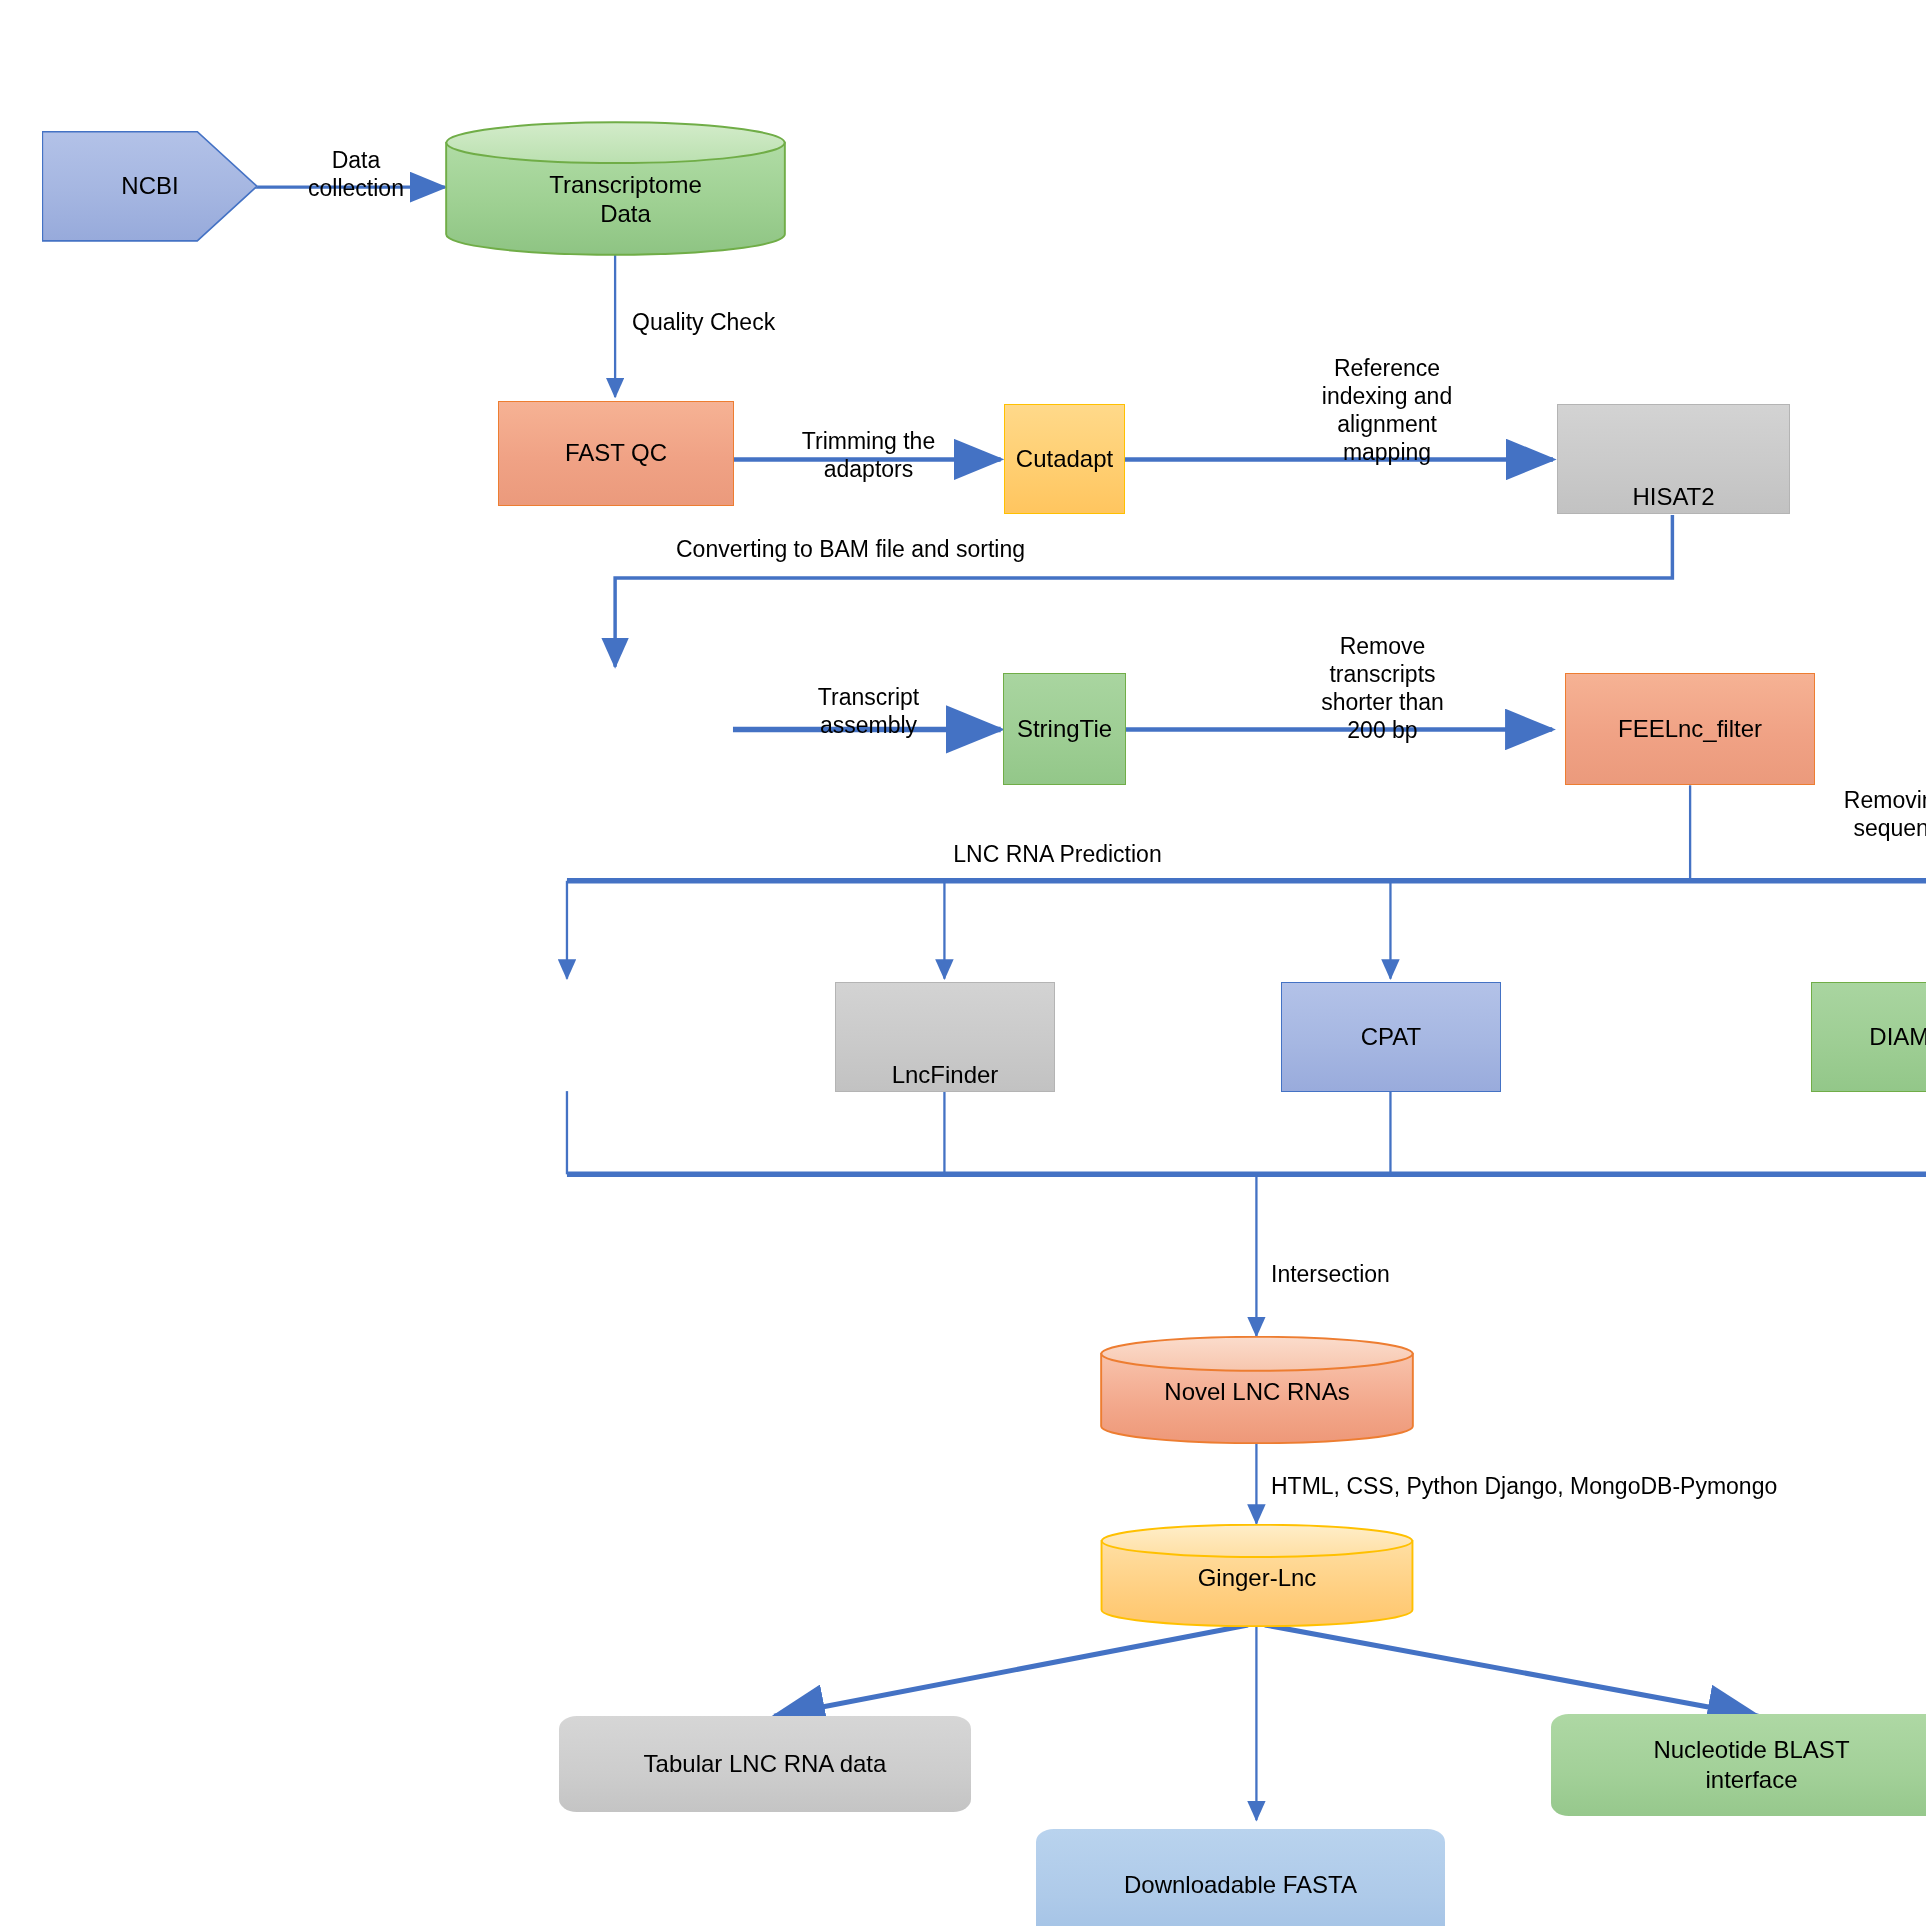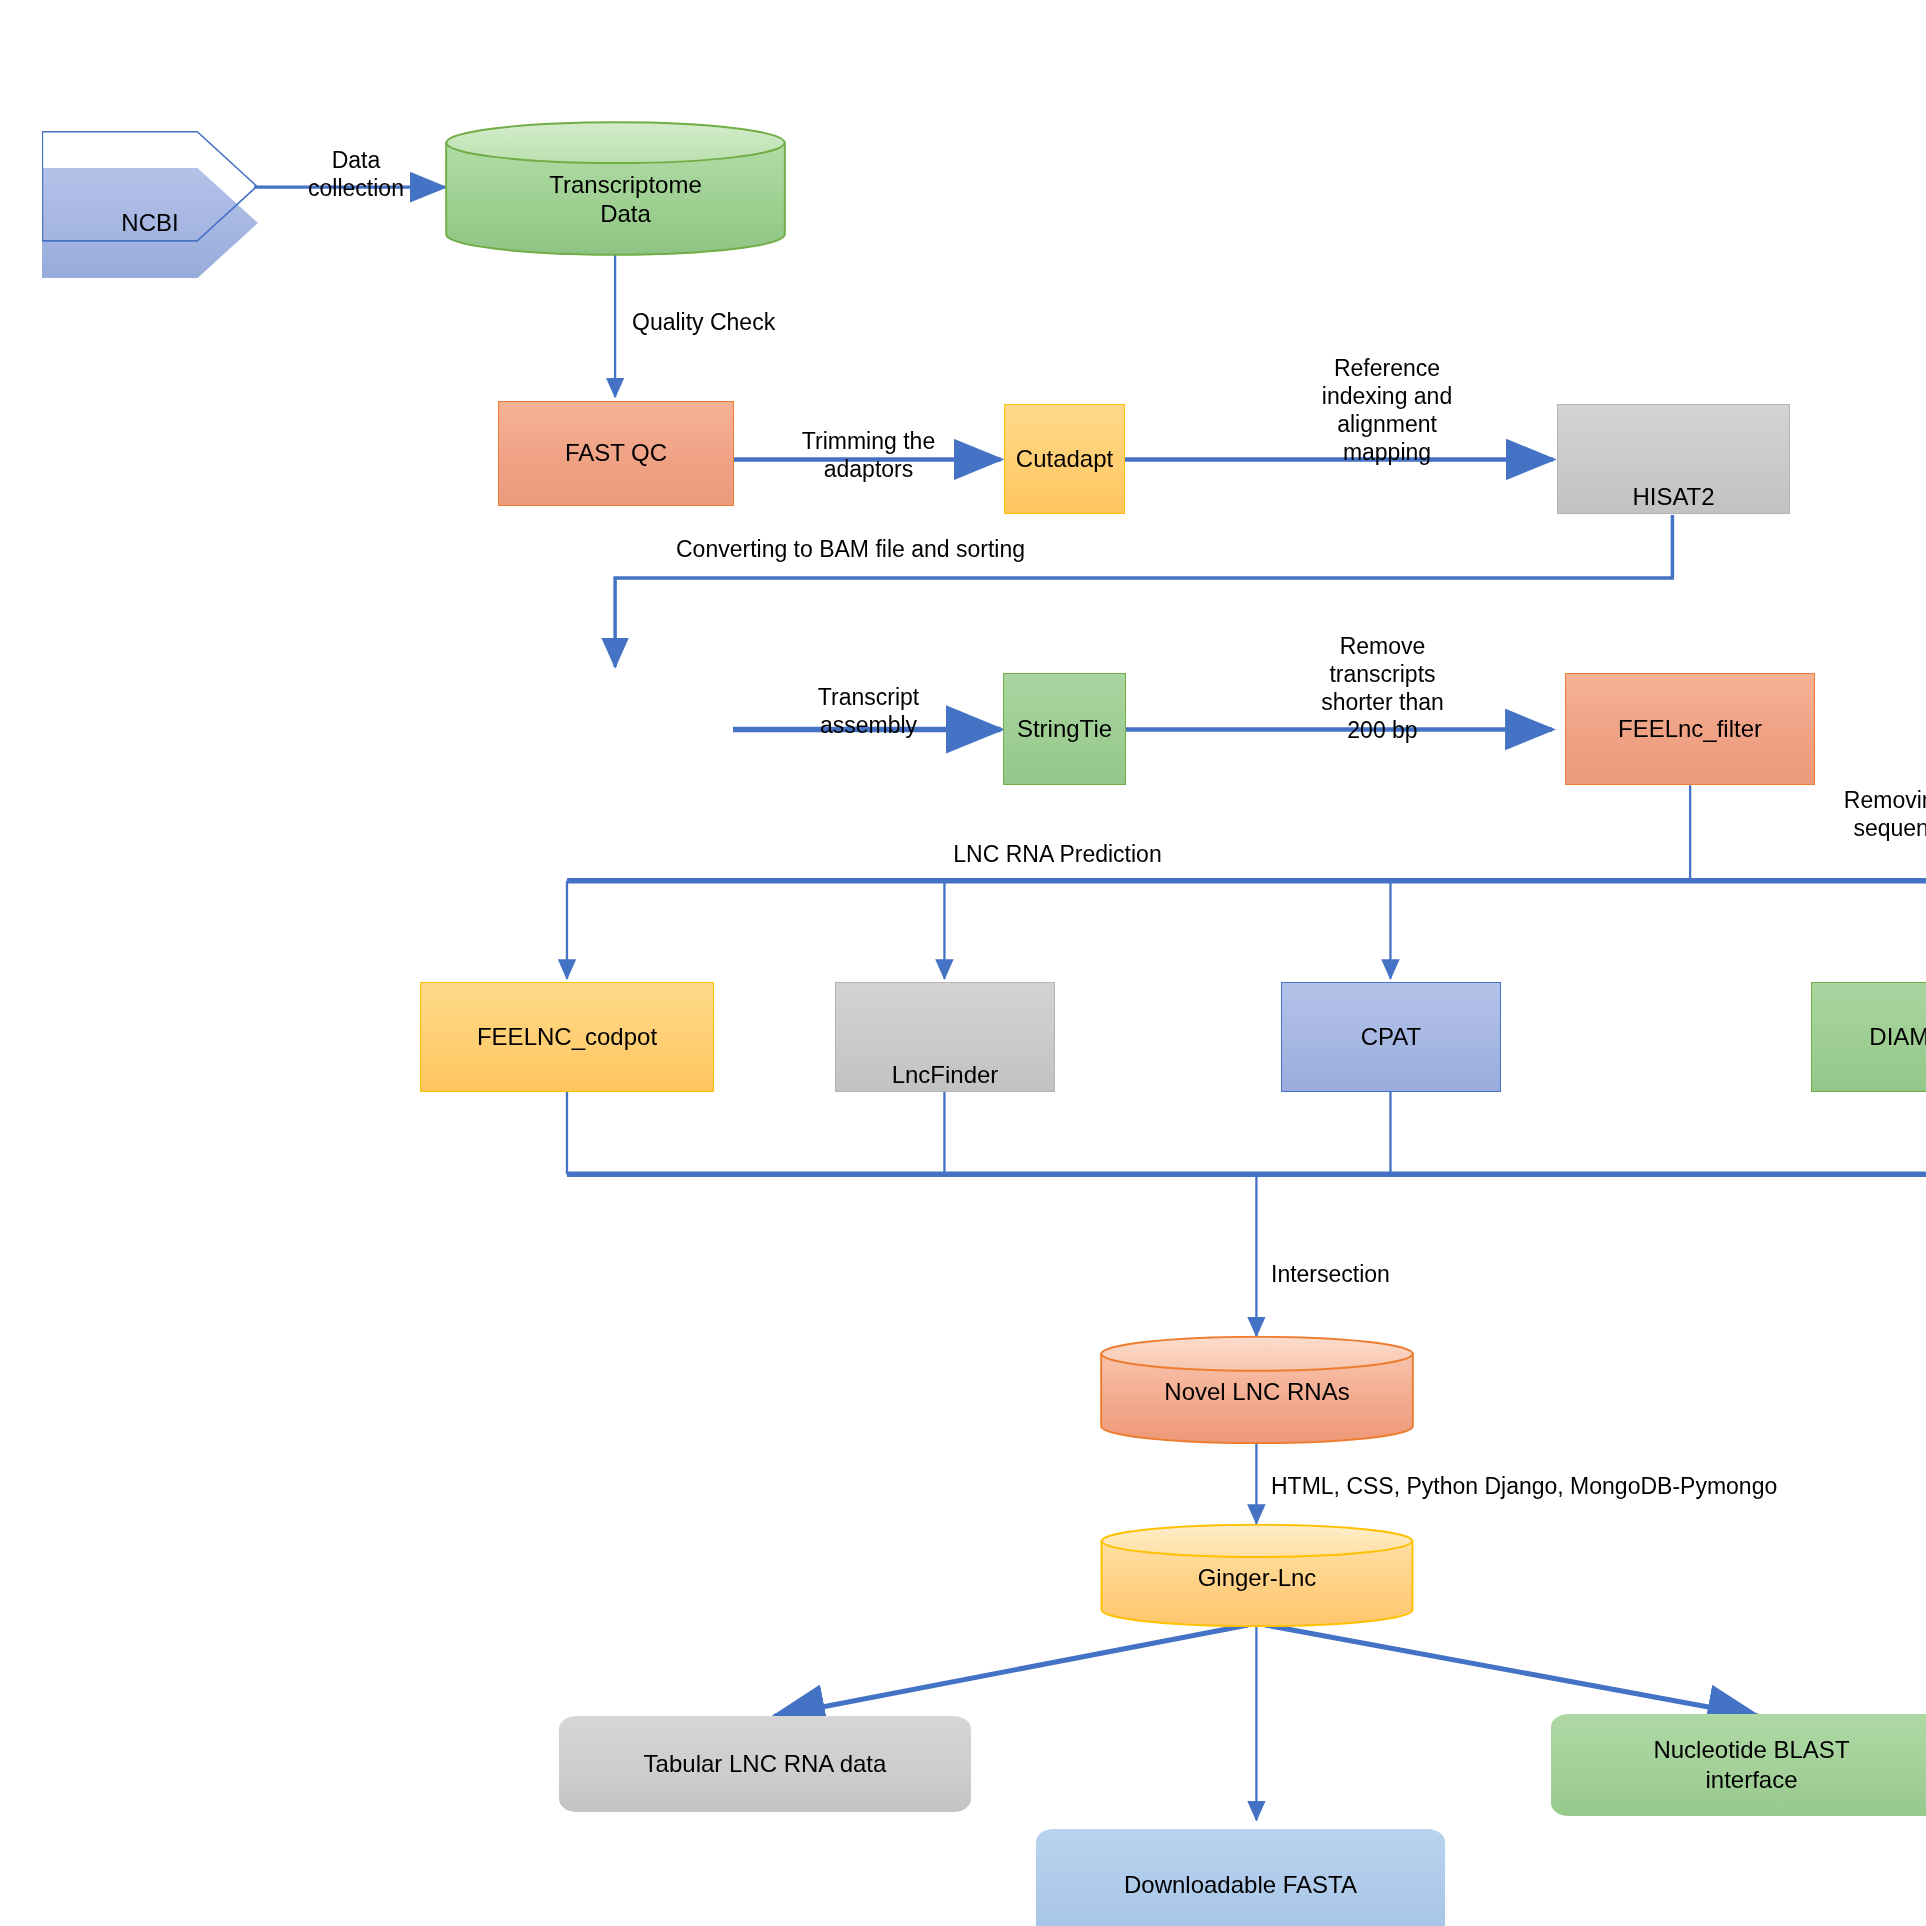--- a/index.html
+++ b/index.html
@@ -35,21 +35,20 @@
   .rect-amber   { background: linear-gradient(180deg,#ffd98a 0%,#ffcf72 55%,#ffc55f 100%); border-color:#ffc000; }
   .rect-grey    { background: linear-gradient(180deg,#d3d3d3 0%,#cacaca 55%,#c2c2c2 100%); border-color:#b4b4b4;align-items:flex-end; }
   .rect-blue    { background: linear-gradient(180deg,#b3c2e8 0%,#a6b7e2 55%,#99abdc 100%); border-color:#4472c4; }
   .rect-green   { background: linear-gradient(180deg,#a9d5a0 0%,#9ece94 55%,#93c789 100%); border-color:#70ad47; }
 
   
   .pentagon {
     clip-path: polygon(0% 0%, 72% 0%, 100% 50%, 72% 100%, 0% 100%);
     background: linear-gradient(180deg,#b3c2e8 0%,#a5b6e1 55%,#97aadb 100%);
     border: none;
-    margin-top: 37px;
   }
   .pentagon-outline {
     position: absolute;
     pointer-events: none;
   }
 
   
   .cyl { position: absolute; }
   .cyl .cyl-svg { position: absolute; left: 0; top: 0; }
   .cyl .cyl-label {
@@ -180,23 +179,20 @@
 
 
   <div class="node rect rect-green" style="left:1003px; top:673px; width:123px; height:112px;">
     <span>StringTie</span>
   </div>
 
   <div class="node rect rect-salmon" style="left:1565px; top:673px; width:250px; height:112px;">
     <span>FEELnc_filter</span>
   </div>
 
-  <div class="node rect rect-amber" style="left:420px; top:982px; width:294px; height:110px;">
-    <span>FEELNC_codpot</span>
-  </div>
 
   <div class="node rect rect-grey" style="left:835px; top:982px; width:220px; height:110px;">
     <span>LncFinder</span>
   </div>
 
   <div class="node rect rect-blue" style="left:1281px; top:982px; width:220px; height:110px;">
     <span>CPAT</span>
   </div>
 
   <div class="node rect rect-green" style="left:1811px; top:982px; width:230px; height:110px;">

